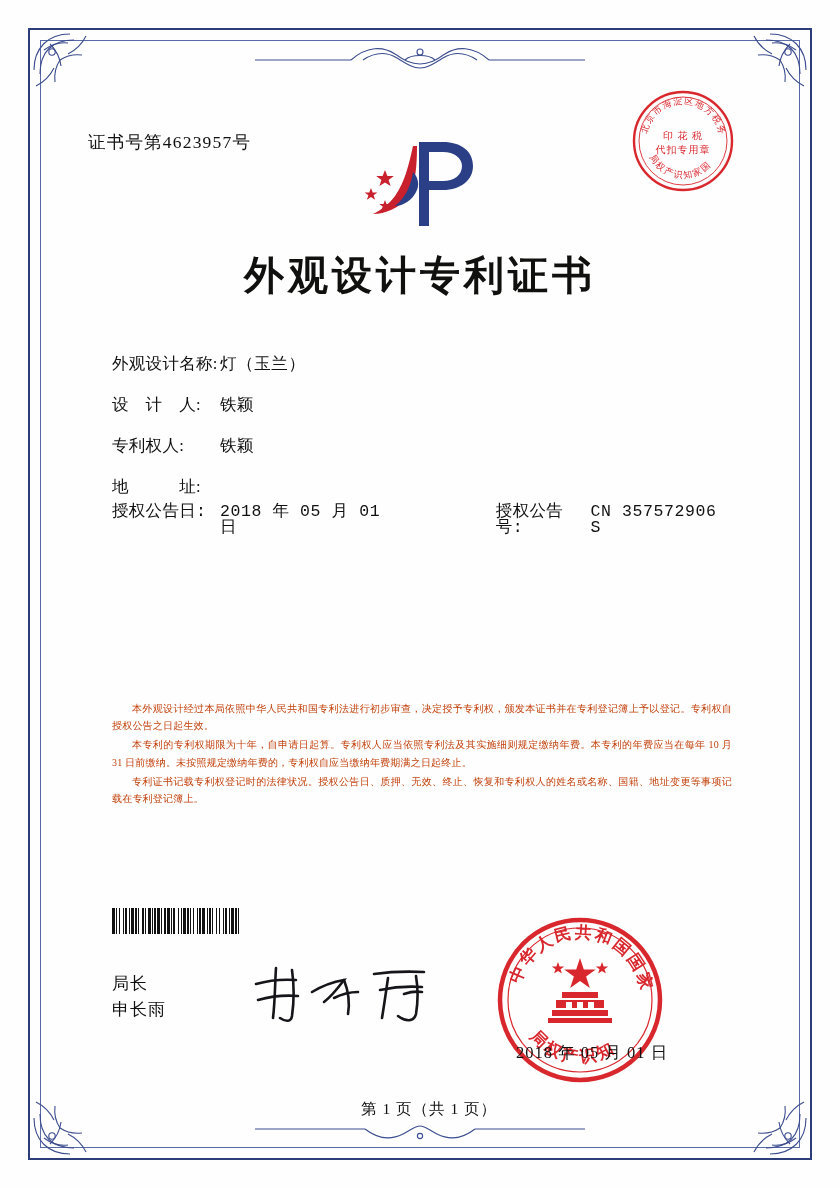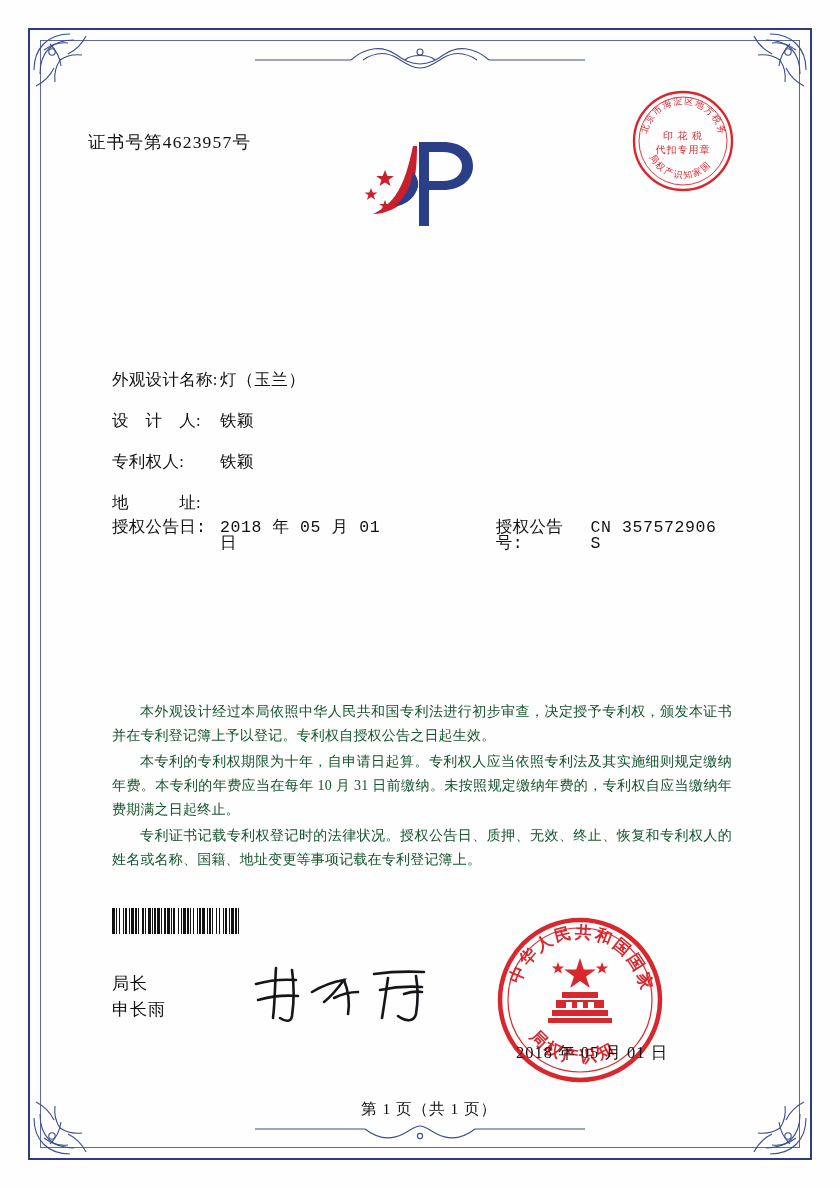--- a/index.html
+++ b/index.html
@@ -99,21 +99,20 @@
 
   
   .fields {
     position: absolute;
     left: 112px;
     top: 356px;
     width: 620px;
     font-size: 16.5px;
     line-height: 1;
     color: #111;
-    margin-top: 16px;
   }
   .field {
     display: flex;
     align-items: baseline;
     margin-bottom: 24.5px;
   }
   .field .lbl {
     width: 108px;
     flex: 0 0 108px;
     letter-spacing: 0.3px;
@@ -141,23 +140,23 @@
     letter-spacing: 0.3px;
     margin-right: 4px;
   }
 
   
   .paras {
     position: absolute;
     left: 112px;
     top: 700px;
     width: 620px;
-    font-size: 14px;
+    font-size: 10px;
     line-height: 1.72;
-    color: #14532d;
+    color: #c2410c;
     text-align: justify;
     font-family: Liberation Serif, serif;
   }
   .paras p {
     margin: 0 0 2px 0;
     text-indent: 2em;
     letter-spacing: 0.2px;
   }
 
   
@@ -343,20 +342,21 @@
       <path d="M58 34 C56 48 50 60 40 68 C48 68 58 62 62 52 C65 45 62 38 58 34 Z" fill="#2b3f87"></path>
 
       <g fill="#c8202c">
         <polygon points="30,32 32.4,38 38.8,38 33.6,42 35.6,48 30,44.4 24.4,48 26.4,42 21.2,38 27.6,38"></polygon>
         <polygon points="16,50 17.7,54.4 22.4,54.4 18.6,57.3 20.1,61.8 16,59.1 11.9,61.8 13.4,57.3 9.6,54.4 14.3,54.4"></polygon>
         <polygon points="30,62 31.5,66 35.8,66 32.3,68.6 33.6,72.6 30,70.1 26.4,72.6 27.7,68.6 24.2,66 28.5,66"></polygon>
       </g>
     </svg>
   </div>
 
+  <div class="title">外观设计专利证书</div>
 
   <div class="fields">
 
     <div class="field">
       <span class="lbl">外观设计名称:</span>
       <span class="val">灯（玉兰）</span>
     </div>
 
     <div class="field">
       <span class="lbl">设　计　人:</span>

